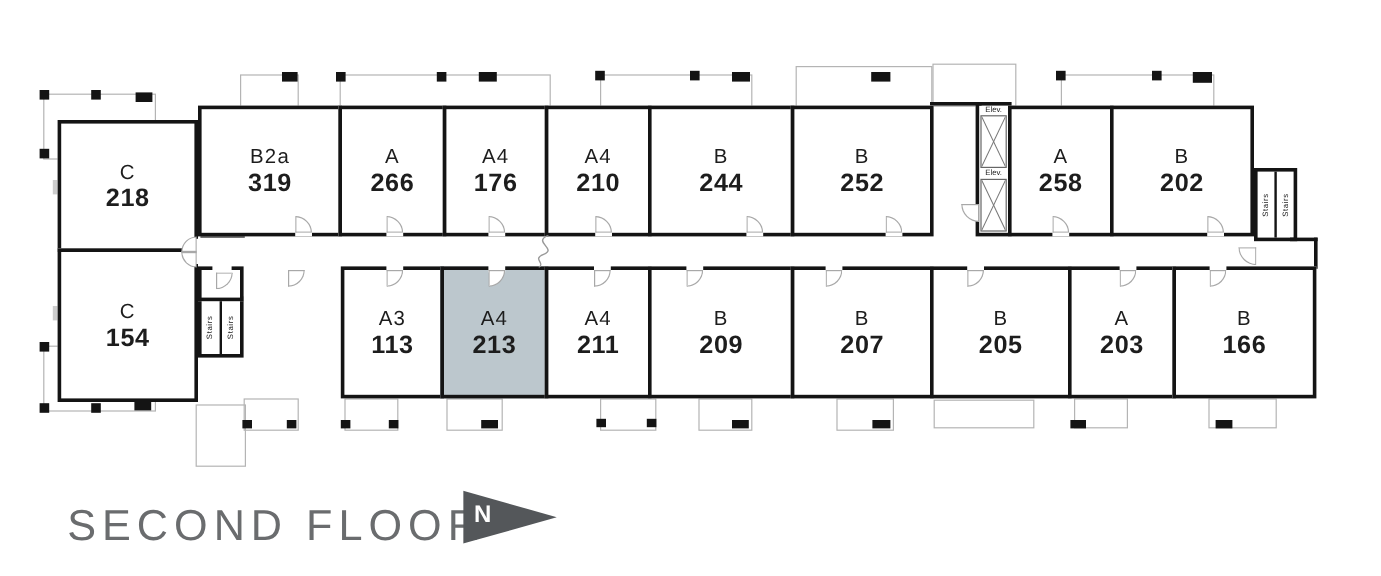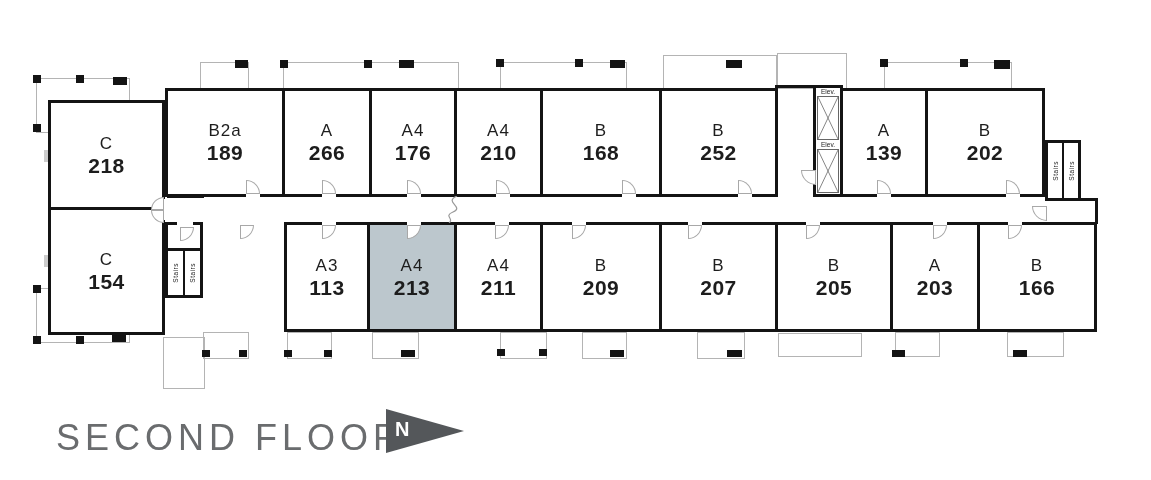--- a/index.html
+++ b/index.html
@@ -144,45 +144,45 @@
     <div class="wtick" style="left: 44px; top: 255px; width: 4px; height: 12px;"></div>
     <div class="wallseg" style="left: 775px; top: 85px; width: 43px; height: 3px;"></div>
     <div class="wallseg" style="left: 1075px; top: 198px; width: 23px; height: 3px;"></div>
     <div class="wallseg" style="left: 1095px; top: 198px; width: 3px; height: 26px;"></div>
     <div class="unit" style="left: 48px; top: 100px; width: 117px; height: 110px;">
       <span class="t">C</span>
       <span class="n">218</span>
     </div>
     <div class="unit" style="left: 165px; top: 88px; width: 120px; height: 109px;">
       <span class="t">B2a</span>
-      <span class="n">189</span>
+      <span class="n">319</span>
     </div>
     <div class="unit" style="left: 282px; top: 88px; width: 90px; height: 109px;">
       <span class="t">A</span>
       <span class="n">266</span>
     </div>
     <div class="unit" style="left: 369px; top: 88px; width: 88px; height: 109px;">
       <span class="t">A4</span>
       <span class="n">176</span>
     </div>
     <div class="unit" style="left: 454px; top: 88px; width: 89px; height: 109px;">
       <span class="t">A4</span>
       <span class="n">210</span>
     </div>
     <div class="unit" style="left: 540px; top: 88px; width: 122px; height: 109px;">
       <span class="t">B</span>
-      <span class="n">168</span>
+      <span class="n">244</span>
     </div>
     <div class="unit" style="left: 659px; top: 88px; width: 119px; height: 109px;">
       <span class="t">B</span>
       <span class="n">252</span>
     </div>
     <div class="unit" style="left: 840px; top: 88px; width: 88px; height: 109px;">
       <span class="t">A</span>
-      <span class="n">139</span>
+      <span class="n">258</span>
     </div>
     <div class="unit" style="left: 925px; top: 88px; width: 120px; height: 109px;">
       <span class="t">B</span>
       <span class="n">202</span>
     </div>
     <div class="unit" style="left: 48px; top: 207px; width: 117px; height: 128px;">
       <span class="t">C</span>
       <span class="n">154</span>
     </div>
     <div class="unit" style="left: 284px; top: 222px; width: 86px; height: 110px;">

